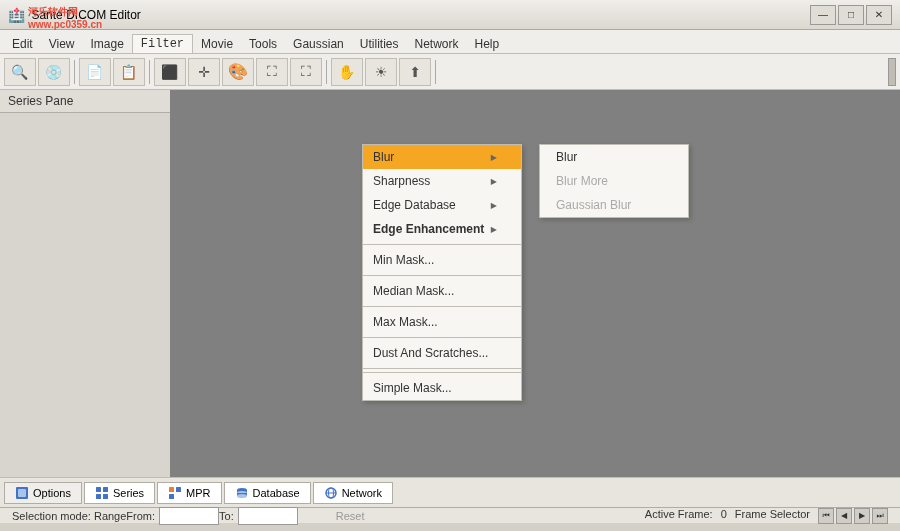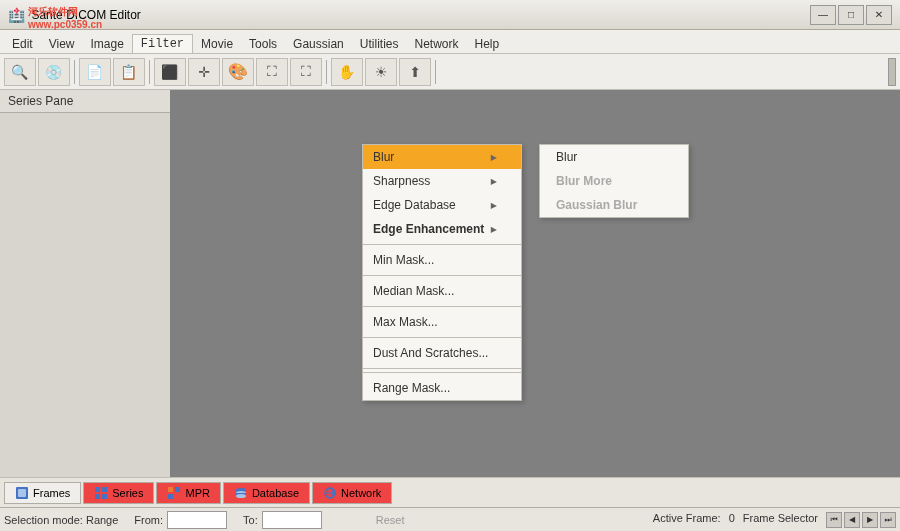--- a/index.html
+++ b/index.html
@@ -134,43 +134,42 @@
       align-items: center;
       padding: 0 4px;
       border-top: 1px solid #c0bdb5;
       gap: 2px;
     }
     .tab-item {
       display: flex;
       align-items: center;
       gap: 4px;
       padding: 3px 10px;
-      background: #ef4444;
+      background: #ffffff;
       border: 1px solid #b0ada5;
       cursor: pointer;
       font-size: 11px;
       height: 22px;
     }
     .tab-item.active { background: #f0eeea; }
     .tab-icon {
       width: 14px;
       height: 14px;
     }
 
     
     .status-bar {
-      height: 24px;
+      height: 16px;
       background: #e8e5de;
       display: flex;
       align-items: center;
-      padding: 0 4px;
+      padding: 0 12px;
       border-top: 1px solid #b0ada5;
       font-size: 11px;
       color: #333;
-      gap: 16px;
     }
     .status-section {
       display: flex;
       align-items: center;
       gap: 4px;
     }
     .status-input {
       height: 18px;
       width: 60px;
       background: #fff;
@@ -260,21 +259,21 @@
       min-width: 150px;
       z-index: 202;
       pointer-events: auto;
     }
     .blur-submenu-item {
       padding: 5px 16px;
       cursor: pointer;
       color: #333;
       white-space: nowrap;
     }
-    .blur-submenu-item.disabled { color: #aaa; cursor: default; font-weight: bold; }
+    .blur-submenu-item.disabled { color: #aaa; cursor: default; }
 
     
     .menu-item.active {
       background: #f8f6f2;
       border-left: 1px solid #c0bdb5;
       border-right: 1px solid #c0bdb5;
       border-top: 1px solid #c0bdb5;
       color: #333;
       font-family: Liberation Mono, monospace;
     }
@@ -376,41 +375,41 @@
         <div class="filter-menu-item">
           <span>Max Mask...</span>
         </div>
         <div class="menu-separator"></div>
         <div class="filter-menu-item">
           <span>Dust And Scratches...</span>
         </div>
         <div class="menu-separator"></div>
         <div class="menu-separator"></div>
         <div class="filter-menu-item">
-          <span>Range Mask...</span>
+          <span>Simple Mask...</span>
         </div>
       </div>
 
       <div class="blur-submenu">
         <div class="blur-submenu-item">Blur</div>
         <div class="blur-submenu-item disabled">Blur More</div>
         <div class="blur-submenu-item disabled">Gaussian Blur</div>
       </div>
 
     </div>
   </div>
 </div>
 
 <div class="bottom-tabs">
   <div class="tab-item active">
     <svg class="tab-icon" viewBox="0 0 14 14">
       <rect x="1" y="1" width="12" height="12" fill="#4472c4" rx="1"></rect>
       <rect x="3" y="3" width="8" height="8" fill="#a8c4e8" rx="1"></rect>
     </svg>
-    <span>Frames</span>
+    <span>Options</span>
   </div>
   <div class="tab-item">
     <svg class="tab-icon" viewBox="0 0 14 14">
       <rect x="1" y="1" width="5" height="5" fill="#4472c4" rx="0.5"></rect>
       <rect x="8" y="1" width="5" height="5" fill="#4472c4" rx="0.5"></rect>
       <rect x="1" y="8" width="5" height="5" fill="#4472c4" rx="0.5"></rect>
       <rect x="8" y="8" width="5" height="5" fill="#4472c4" rx="0.5"></rect>
     </svg>
     <span>Series</span>
   </div>

